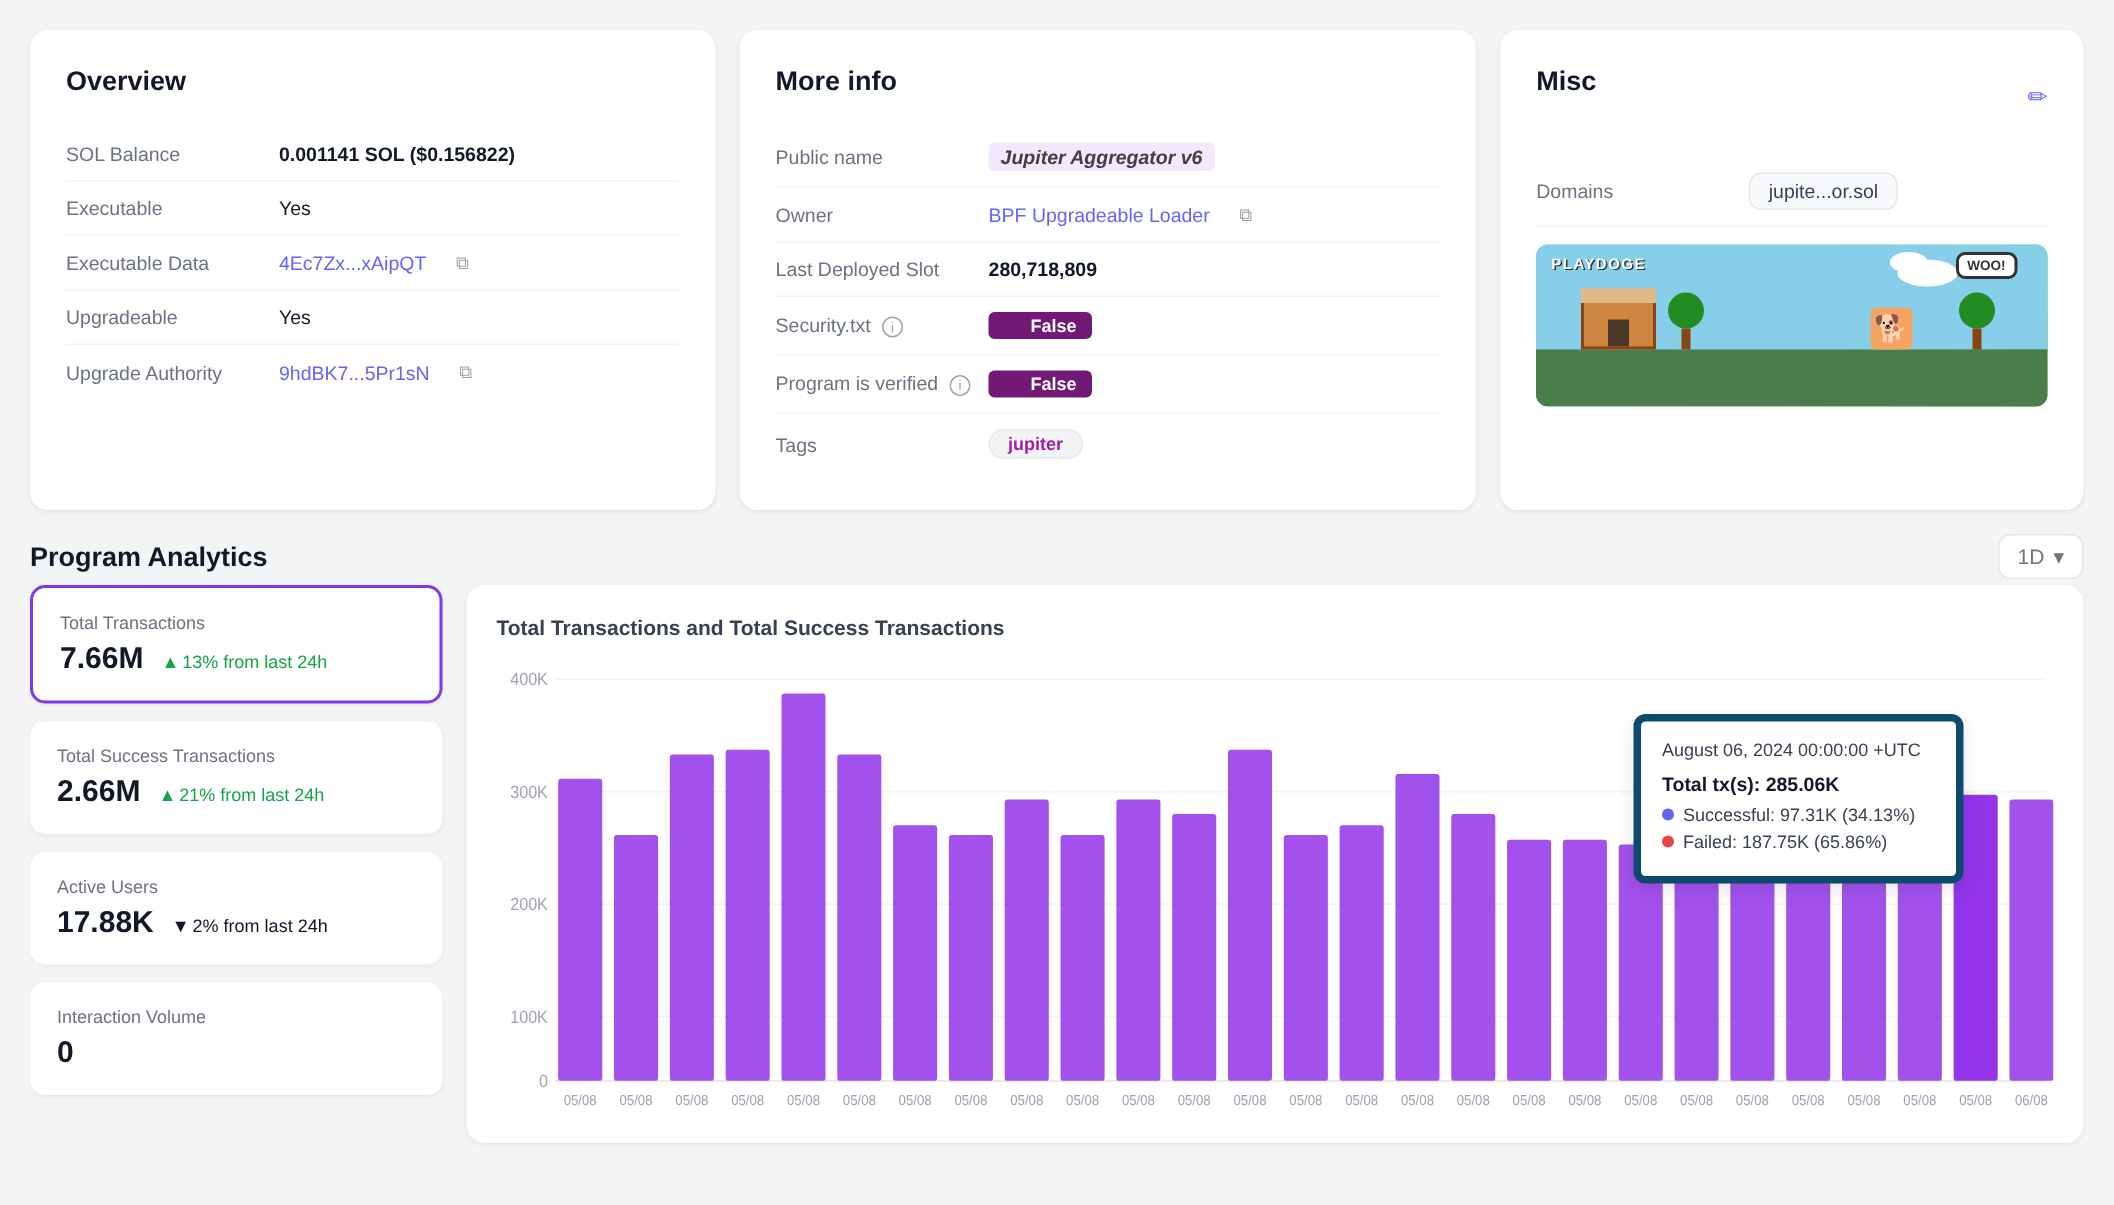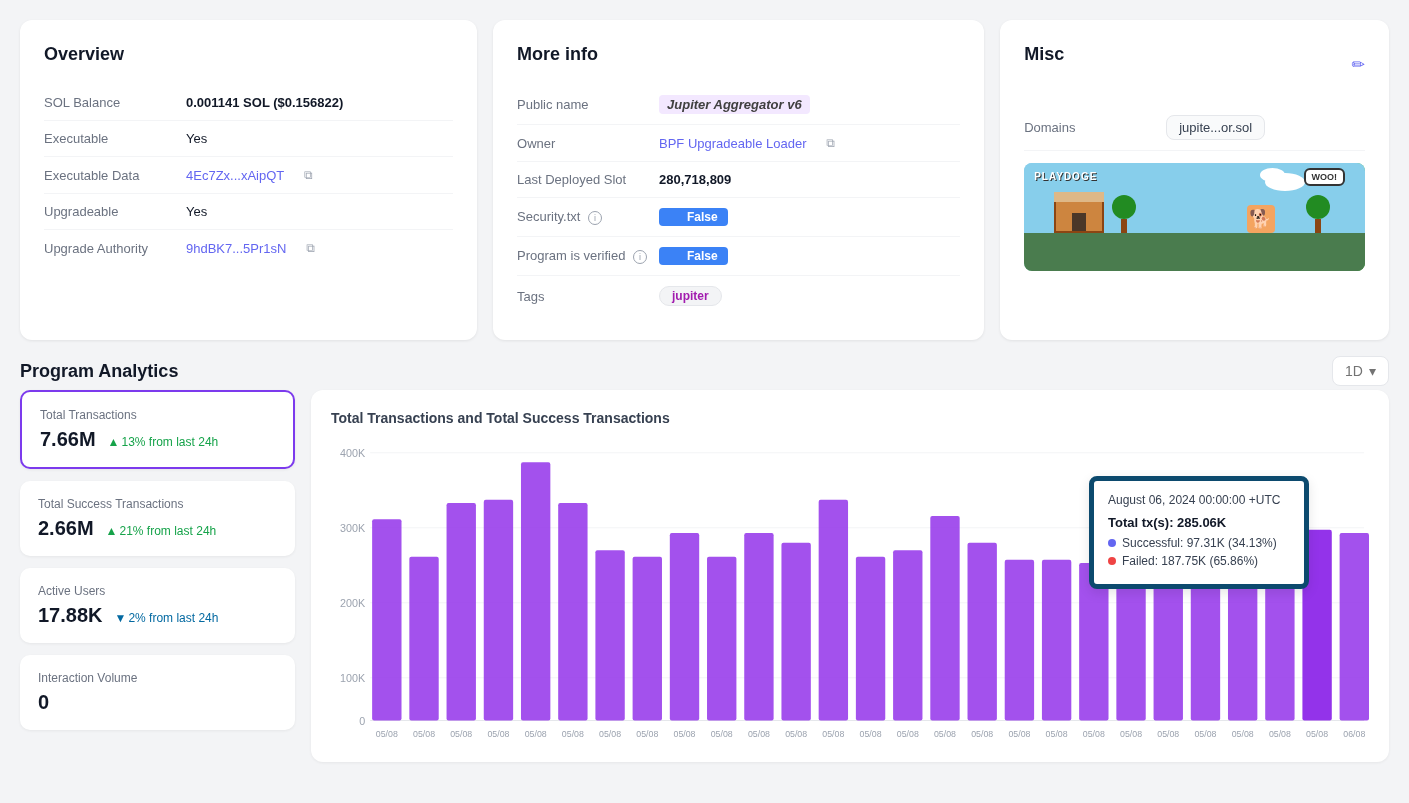--- a/index.html
+++ b/index.html
@@ -71,21 +71,21 @@
       font-size: 12px;
     }
 
     .badge {
       display: inline-block;
       padding: 2px 10px;
       border-radius: 4px;
       font-size: 12px;
       font-weight: 600;
     }
-    .badge-purple { background: #3b82f6; color: #fff; padding-left: 28px; }
+    .badge-purple { background: #701a75; color: #fff; padding-left: 28px; }
     .badge-tag { background: #f3f4f6; color: #a21caf; border: 1px solid #e5e7eb; border-radius: 16px; padding: 2px 12px; font-size: 12px; }
 
     .misc-header {
       display: flex;
       justify-content: space-between;
       align-items: center;
       margin-bottom: 20px;
     }
 
     .edit-icon { color: #6366f1; cursor: pointer; font-size: 16px; }
@@ -179,21 +179,21 @@
       font-weight: 700;
       color: #111827;
     }
 
     .stat-change {
       font-size: 12px;
       font-weight: 500;
       margin-left: 6px;
     }
     .stat-change.up { color: #16a34a; }
-    .stat-change.down { color: #0369a1; }
+    .stat-change.down { color: #0f172a; }
 
     .arrow-up::before { content: '▲'; margin-right: 2px; }
     .arrow-down::before { content: '▼'; margin-right: 2px; }
 
     
     .chart-card {
       flex: 1;
       background: #fff;
       border-radius: 12px;
       padding: 20px;

